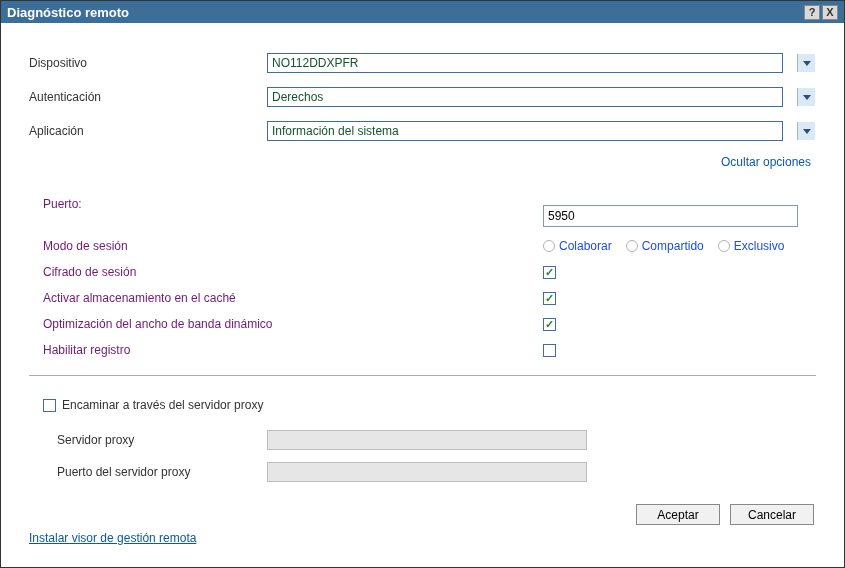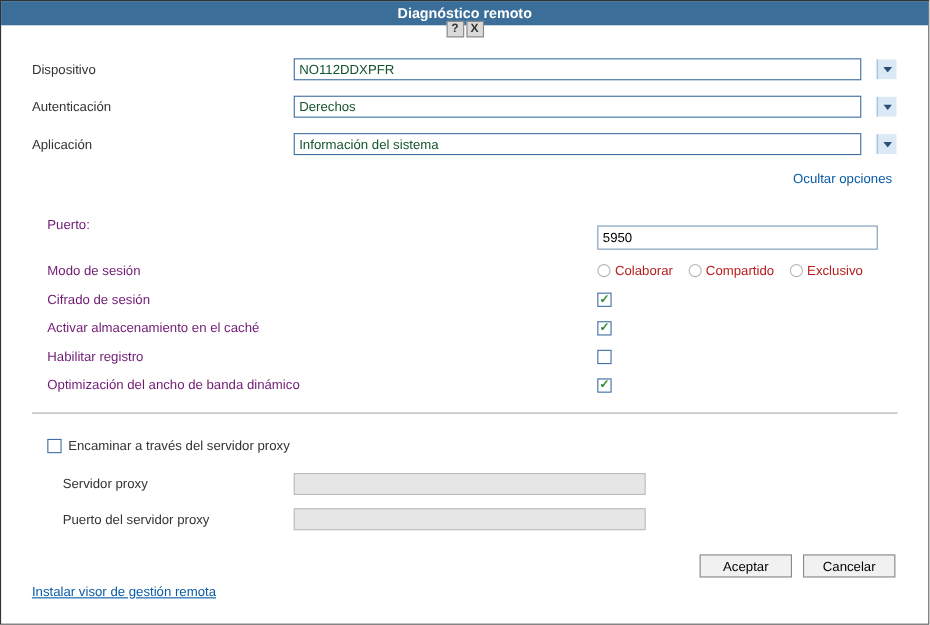--- a/index.html
+++ b/index.html
@@ -19,21 +19,20 @@
   .titlebar {
     background: #3b6e98;
     color: #fff;
     font-weight: bold;
     font-size: 13px;
     padding: 3px 6px;
     display: flex;
     align-items: center;
     justify-content: space-between;
     height: 22px;
-    flex-direction: column;
   }
   .titlebar-title { }
   .titlebar-controls {
     display: flex;
     gap: 2px;
   }
   .titlebar-btn {
     width: 16px;
     height: 15px;
     background: #d9d9d9;
@@ -113,21 +112,21 @@
     width: 255px;
     height: 20px;
     border: 1px solid #7a9ab7;
     padding: 10px 4px;
     font-size: 12px;
     margin-top: 24px;
   }
   .radio-group {
     display: flex;
     gap: 14px;
-    color: #b91c1c;
+    color: #1d4ed8;
   }
   .radio-item {
     display: flex;
     align-items: center;
     gap: 4px;
   }
   .radio-circle {
     width: 12px;
     height: 12px;
     border: 1px solid #b3b3b3;
@@ -291,27 +290,27 @@
         <div class="option-label">Cifrado de sesión</div>
         <span class="checkbox checked"></span>
       </div>
 
       <div class="option-row">
         <div class="option-label">Activar almacenamiento en el caché</div>
         <span class="checkbox checked"></span>
       </div>
 
       <div class="option-row">
+        <div class="option-label">Optimización del ancho de banda dinámico</div>
+        <span class="checkbox checked"></span>
+      </div>
+
+      <div class="option-row">
         <div class="option-label">Habilitar registro</div>
         <span class="checkbox"></span>
-      </div>
-
-      <div class="option-row">
-        <div class="option-label">Optimización del ancho de banda dinámico</div>
-        <span class="checkbox checked"></span>
       </div>
 
     </div>
 
     <hr class="hr">
 
     <div class="proxy-section">
       <div class="proxy-cb-row">
         <span class="checkbox"></span>
         <span>Encaminar a través del servidor proxy</span>

